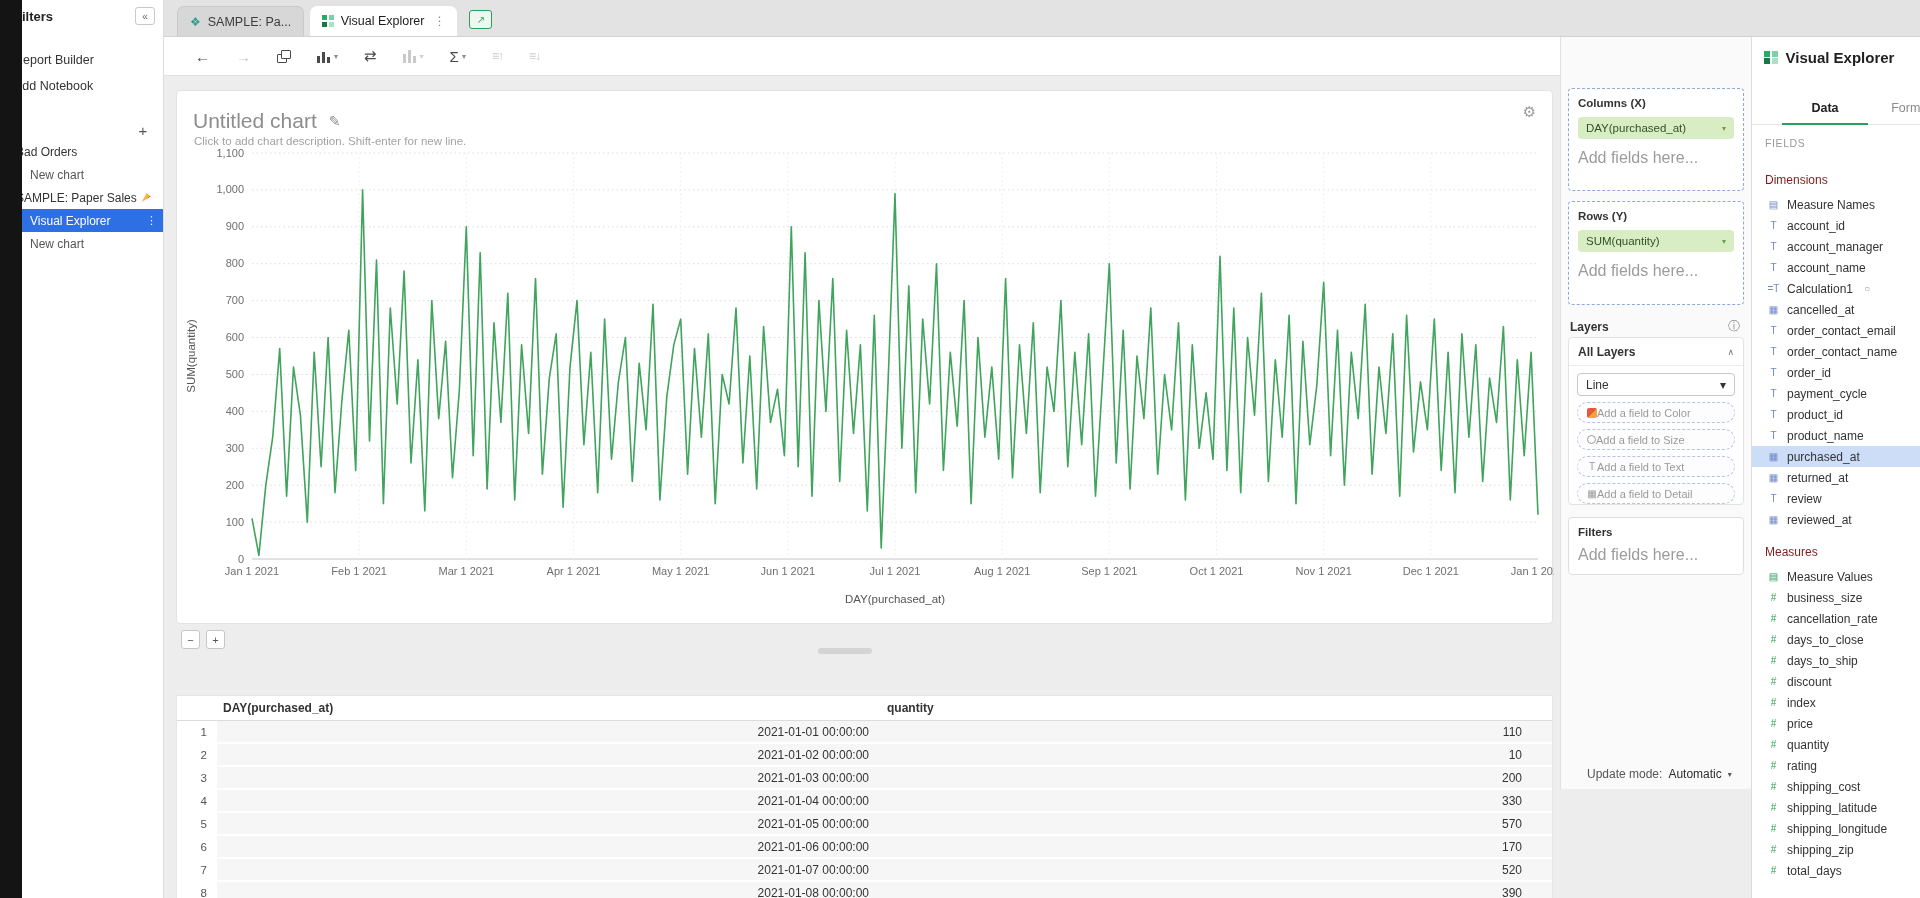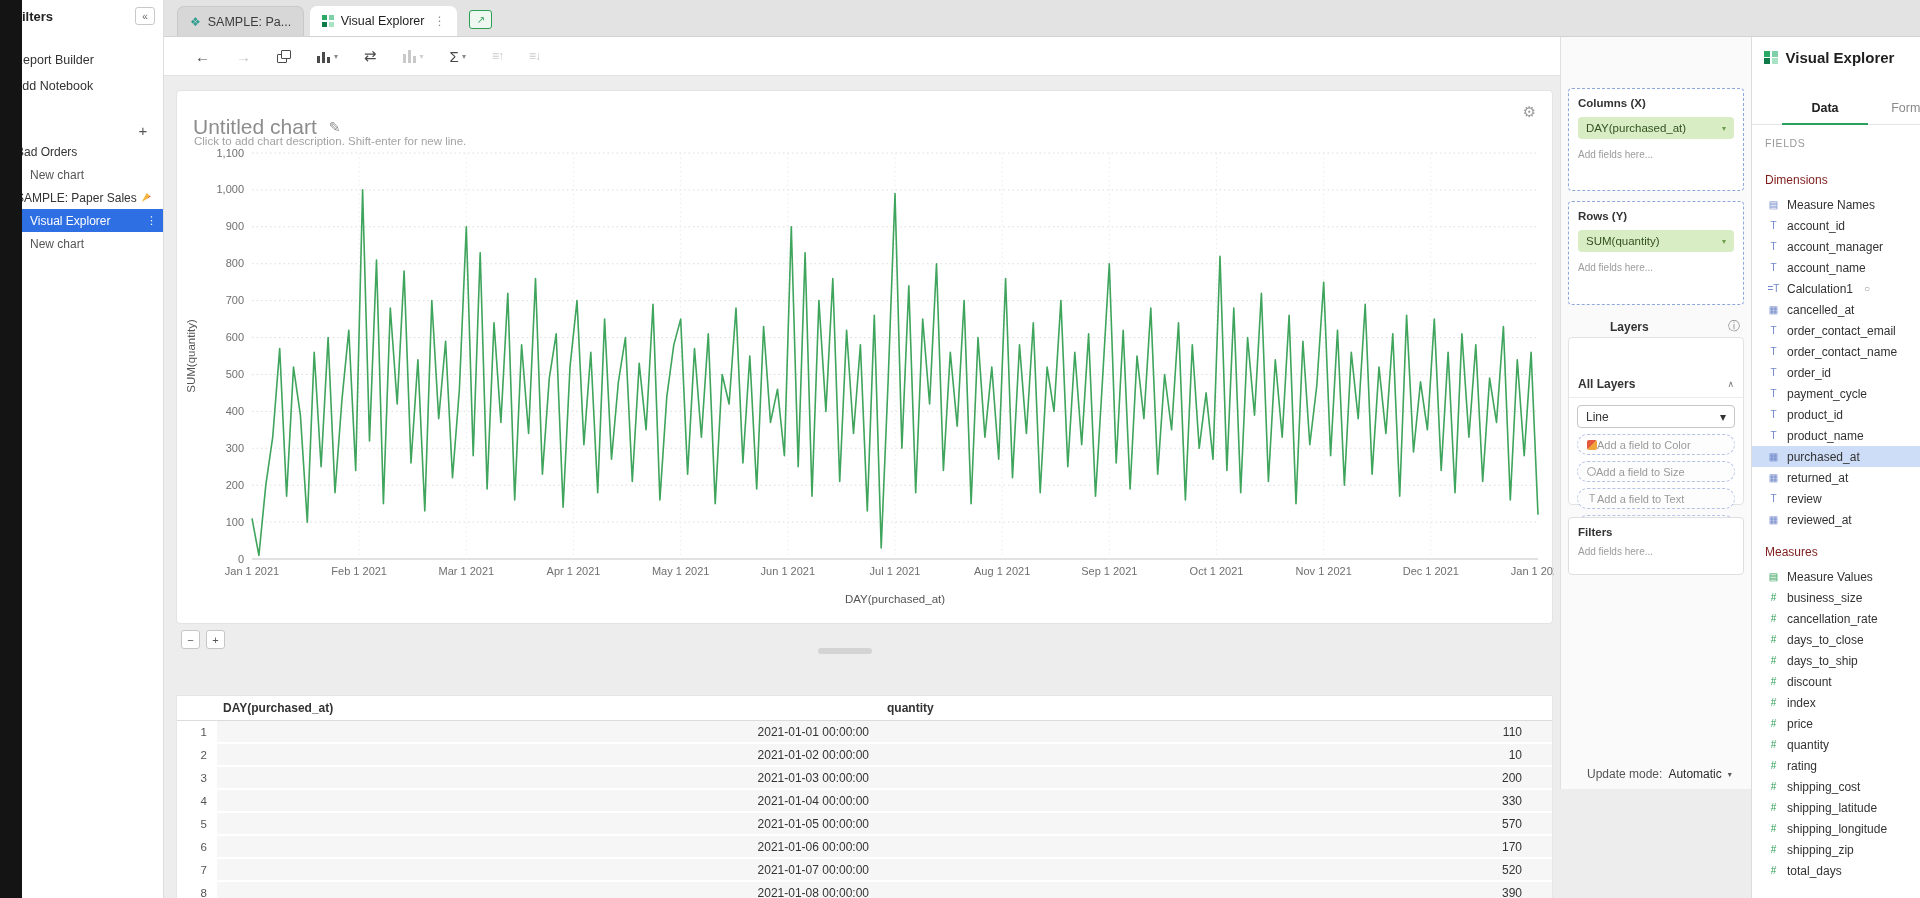--- a/index.html
+++ b/index.html
@@ -52,21 +52,21 @@
   .tbtn.disabled .caret-sm{color:#cfcfcf;}
   .tbtn svg{fill:currentColor;}
   .dup{position:relative;width:14px;height:13px;display:inline-block;}
   .dup::before,.dup::after{content:"";position:absolute;width:8px;height:7px;border:1.4px solid currentColor;border-radius:1px;}
   .dup::before{left:0;top:4px;}
   .dup::after{left:4px;top:0;background:#fff;}
   .sort-lines{font-size:12px;letter-spacing:-1px;}
   
   .chart-card{position:absolute;left:176px;top:90px;width:1377px;height:534px;background:#fff;border:1px solid #e3e3e3;
               border-radius:4px;box-sizing:border-box;}
-  .chart-title{position:absolute;left:16px;top:24px;font-size:21px;color:#8d8d8d;display:flex;align-items:center;gap:12px;}
+  .chart-title{position:absolute;left:16px;top:18px;font-size:21px;color:#8d8d8d;display:flex;align-items:center;gap:12px;}
   .pencil{font-size:14px;color:#8a8a8a;}
   .chart-sub{position:absolute;left:17px;top:44px;font-size:11.5px;color:#a3a3a3;}
   .gear{position:absolute;right:16px;top:12px;font-size:15px;color:#9c9c9c;}
   .chart-svg{position:absolute;left:0;top:46px;}
   
   .zoom{position:absolute;left:181px;top:630px;display:flex;gap:6px;z-index:3;}
   .zbtn{width:17px;height:17px;border:1px solid #c6c6c6;background:#fff;border-radius:3px;font-size:11px;color:#555;
         display:flex;align-items:center;justify-content:center;}
   .handle{position:absolute;left:818px;top:648px;width:54px;height:6px;background:#d4d4d4;border-radius:3px;}
   .dl-row{position:absolute;top:661px;left:176px;width:1377px;display:flex;justify-content:flex-end;align-items:center;
@@ -85,27 +85,27 @@
   td.datec{text-align:right;padding-right:12px;}
   td.qtyc{text-align:right;padding-right:30px;}
   
   .config{position:absolute;left:1560px;top:37px;width:191px;height:752px;background:#fafafa;border-left:1px solid #e0e0e0;box-sizing:border-box;}
   .card{position:absolute;left:7px;right:7px;background:#fff;border-radius:4px;box-sizing:border-box;padding:8px 9px;}
   .card.dashed{border:1px dashed #8fa8dc;}
   .card-label{font-size:11.5px;font-weight:bold;color:#333;}
   .pill{margin-top:8px;height:22px;background:#d8edc4;border-radius:4px;display:flex;align-items:center;justify-content:space-between;
         font-size:11.5px;color:#33511f;padding:0 8px;}
   .pill .caret-sm{font-size:8px;color:#6f9c4a;}
-  .placeholder{margin-top:10px;font-size:10px;color:#9c9c9c;}
+  .placeholder{margin-top:10px;font-size:16px;color:#9c9c9c;}
   .layers-label{position:absolute;top:281px;left:9px;right:11px;display:flex;justify-content:space-between;align-items:center;
-                font-size:12px;font-weight:bold;color:#333;margin-left:40px;}
+                font-size:12px;font-weight:bold;color:#333;}
   .info-ic{font-size:12px;color:#8a8a8a;font-weight:normal;}
   .layers-box{position:absolute;top:300px;left:7px;right:7px;height:168px;background:#fff;border:1px solid #e2e2e2;border-radius:4px;box-sizing:border-box;}
   .all-layers{height:27px;display:flex;align-items:center;justify-content:space-between;padding:0 9px;border-bottom:1px solid #ececec;
-              font-size:12px;font-weight:bold;color:#333;margin-top:32px;}
+              font-size:12px;font-weight:bold;color:#333;}
   .chev{font-size:9px;color:#777;font-weight:normal;}
   .layer-body{padding:7px 8px;}
   .select{height:23px;border:1px solid #c6c6c6;border-radius:4px;display:flex;align-items:center;justify-content:space-between;
           padding:0 8px;font-size:12px;color:#333;background:#fff;box-sizing:border-box;}
   .drop-pill{margin-top:6px;height:21px;border:1px dashed #b4c4e4;border-radius:11px;display:flex;align-items:center;
              padding:0 9px;font-size:11px;color:#9a9a9a;background:#fdfdfd;box-sizing:border-box;}
   .chip-color{width:10px;height:10px;border-radius:2px;background:linear-gradient(135deg,#e4593e 50%,#f1a33b 50%);}
   .chip-circle{width:9px;height:9px;border:1.2px solid #9a9a9a;border-radius:50%;box-sizing:border-box;}
   .chip-glyph{font-size:10px;color:#9a9a9a;width:10px;text-align:center;}
   .update-mode{position:absolute;left:26px;bottom:8px;font-size:12px;color:#555;display:flex;gap:6px;align-items:center;}

